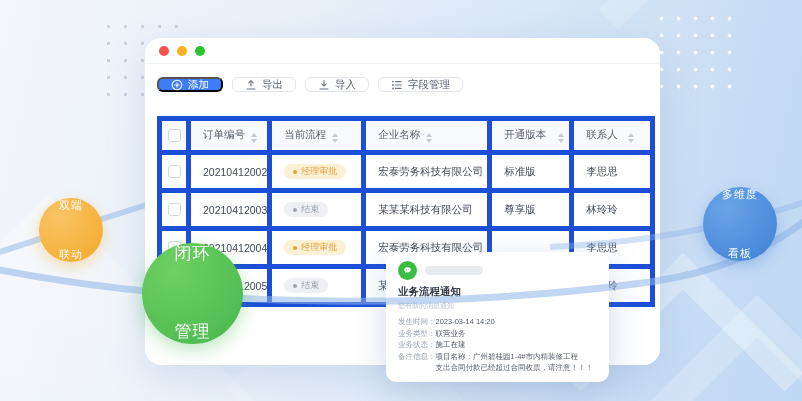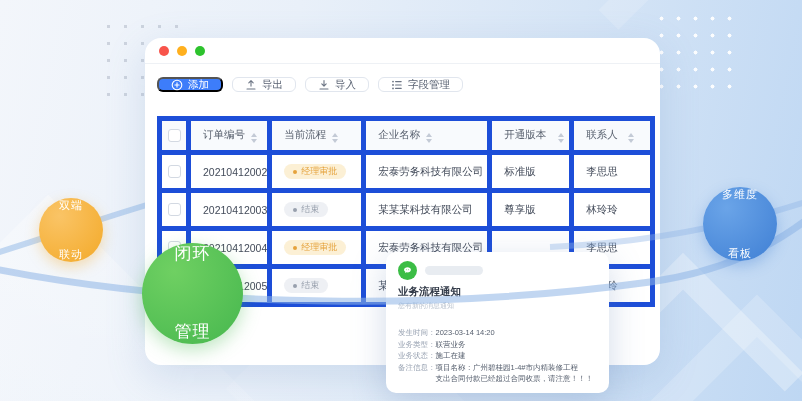--- a/index.html
+++ b/index.html
@@ -55,21 +55,21 @@
   .pill[data-badge="yellow"]{background:#fcf0d5;color:#e5a23c}
   .pill[data-badge="gray"]{background:#eef0f4;color:#98a0ad}
   
   .popup{position:absolute;left:386px;top:252px;width:223px;background:#fff;border-radius:10px;z-index:30;
     box-shadow:0 10px 34px rgba(93,124,176,.28);padding:9px 11px 9px 12px}
   .pop-head{display:flex;align-items:center;gap:8px}
   .chat-ic{width:19px;height:19px;border-radius:50%;background:#3bbd45;display:flex;align-items:center;justify-content:center}
   .pop-pill{width:58px;height:9px;border-radius:4.5px;background:#e8ecf1}
   .pop-title{margin-top:5px;font-size:10.5px;font-weight:bold;color:#333b49}
   .pop-sub{margin-top:2px;font-size:7px;color:#b8c1cd}
-  .pop-fields{margin-top:16px}
+  .pop-fields{margin-top:5px}
   .pf{display:flex;font-size:7.5px;line-height:11.5px;white-space:nowrap}
   .pf .lab{color:#97a1b1;flex:0 0 auto}
   .pf .val{color:#555e6d}
   .pf .multi{color:#555e6d}
   .pf .multi div{line-height:11px}
   
   .circle{position:absolute;border-radius:50%;display:flex;flex-direction:column;align-items:center;justify-content:space-between;
     color:#fff;text-align:center;z-index:50;letter-spacing:1px}
   .circle span{display:block;line-height:1.35}
   .c-dual{left:39px;top:198px;width:64px;height:64px;font-size:11px;

